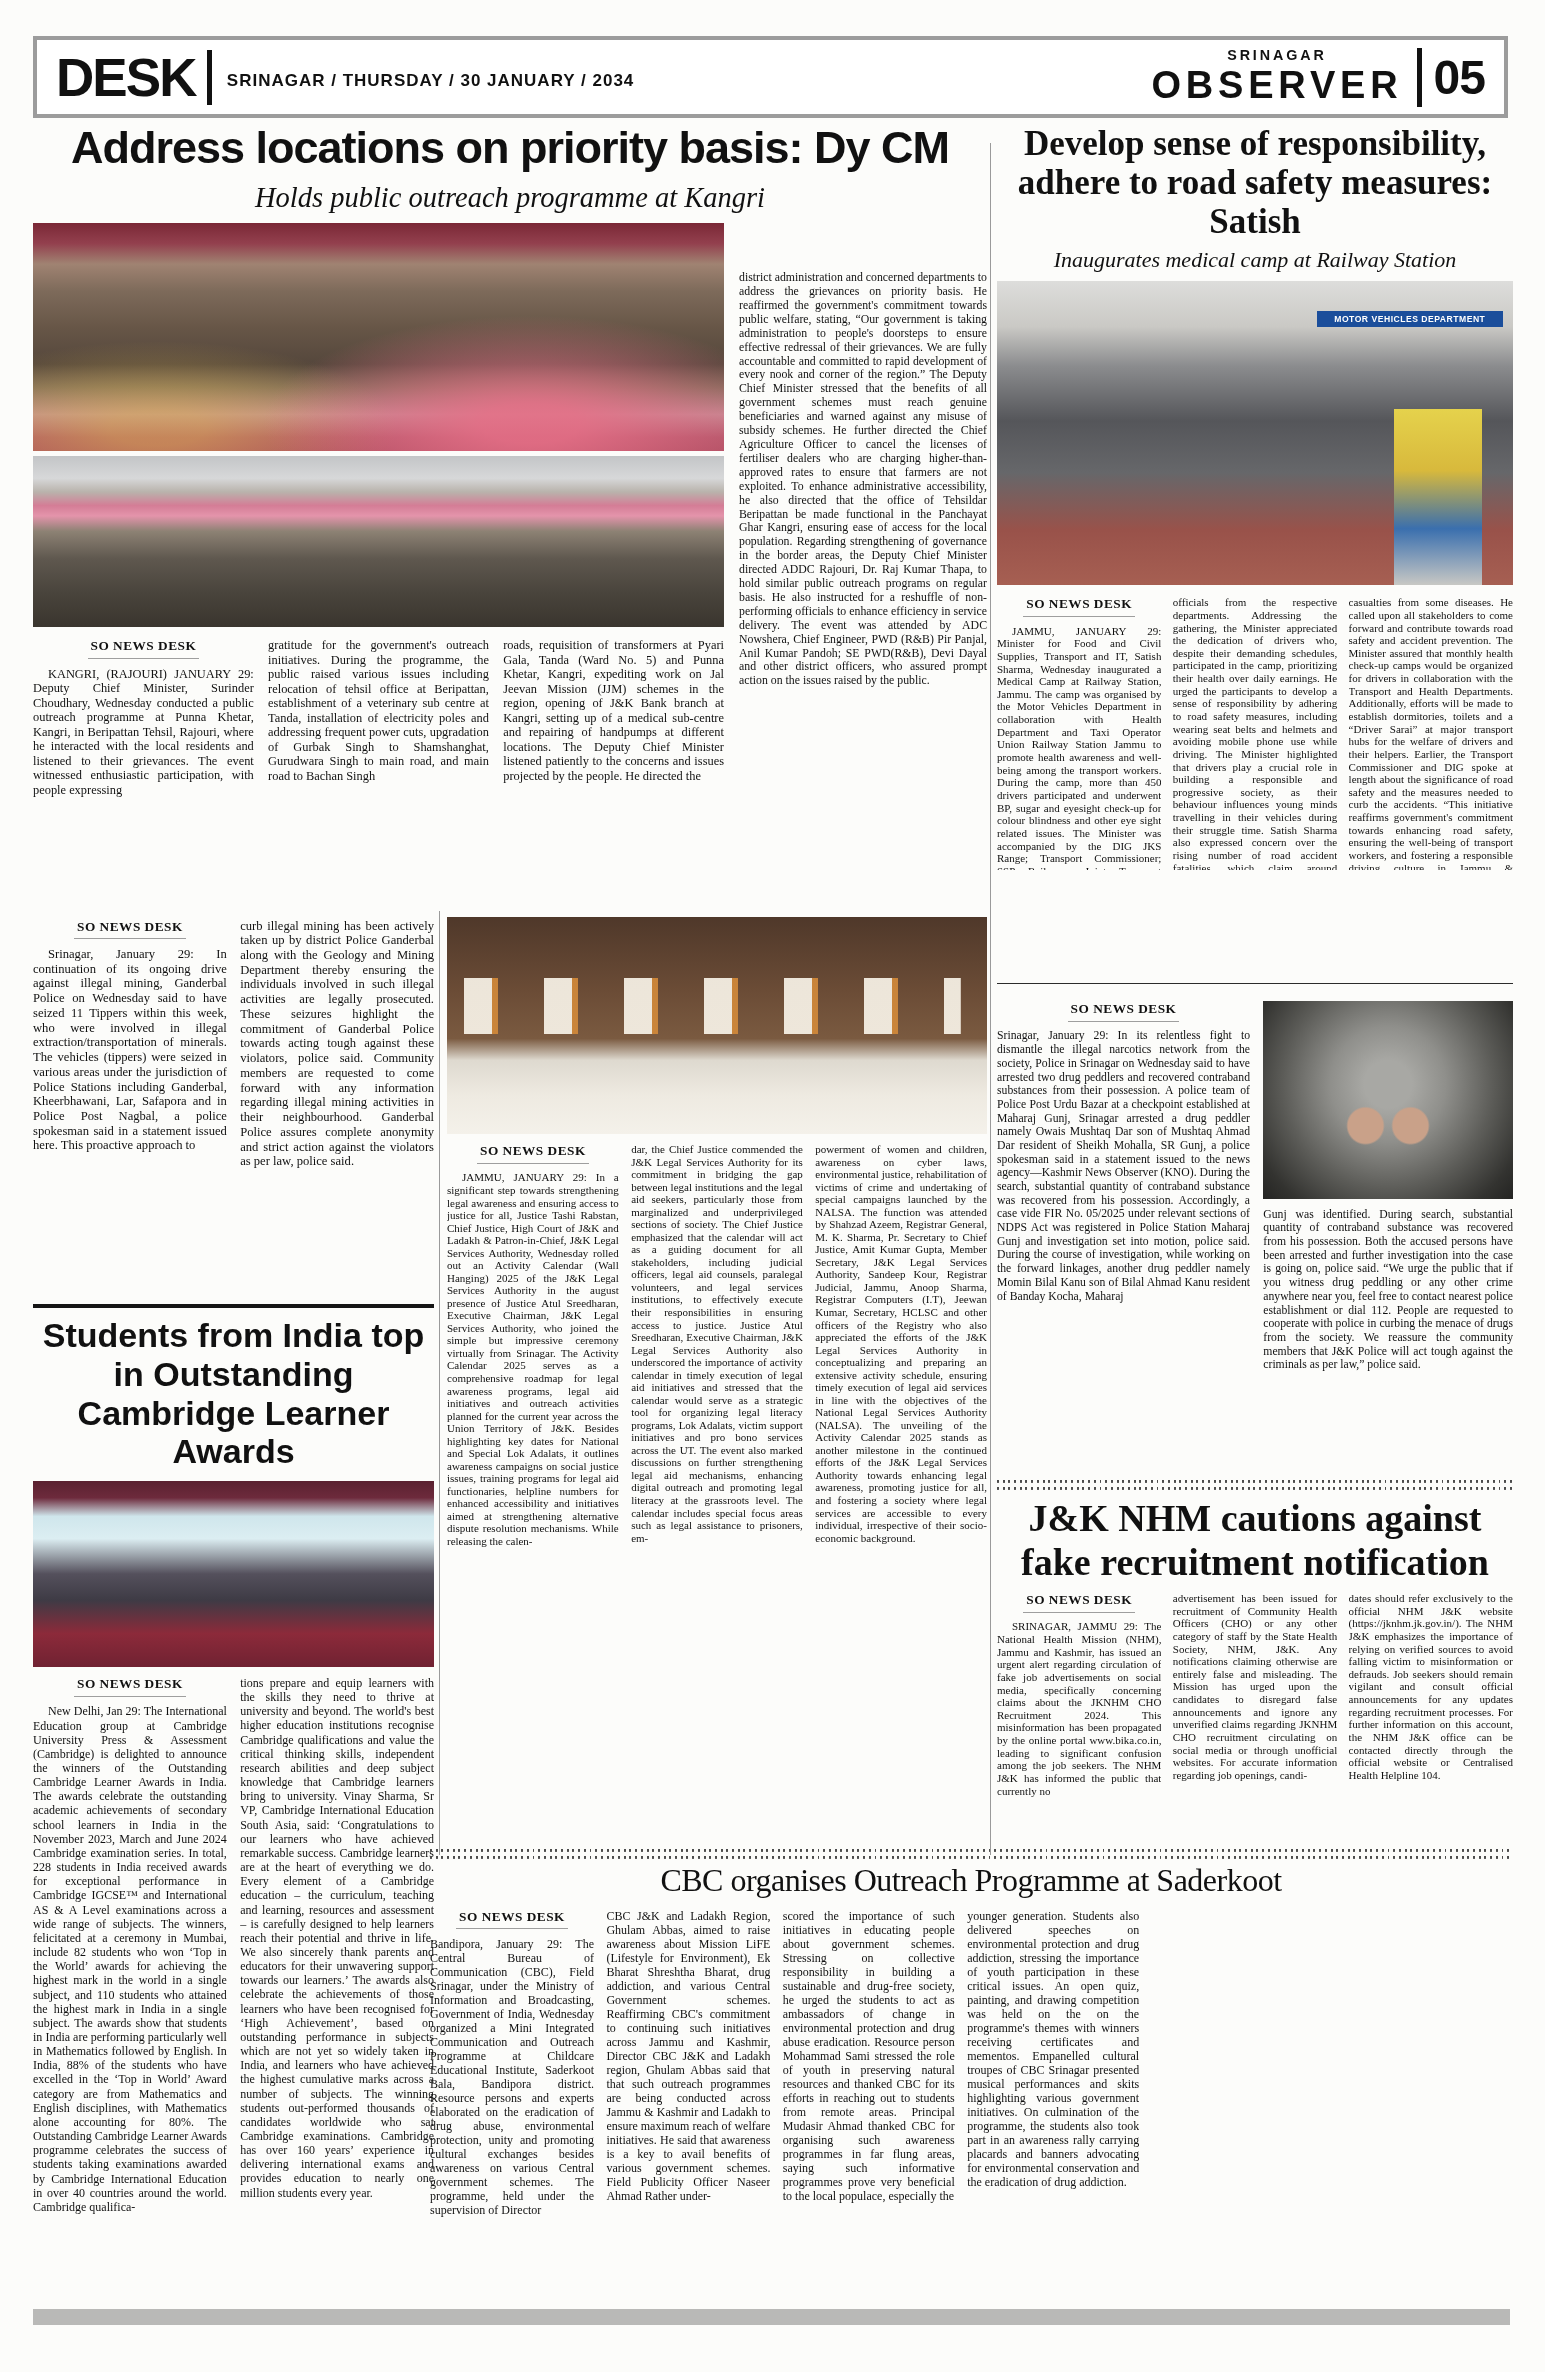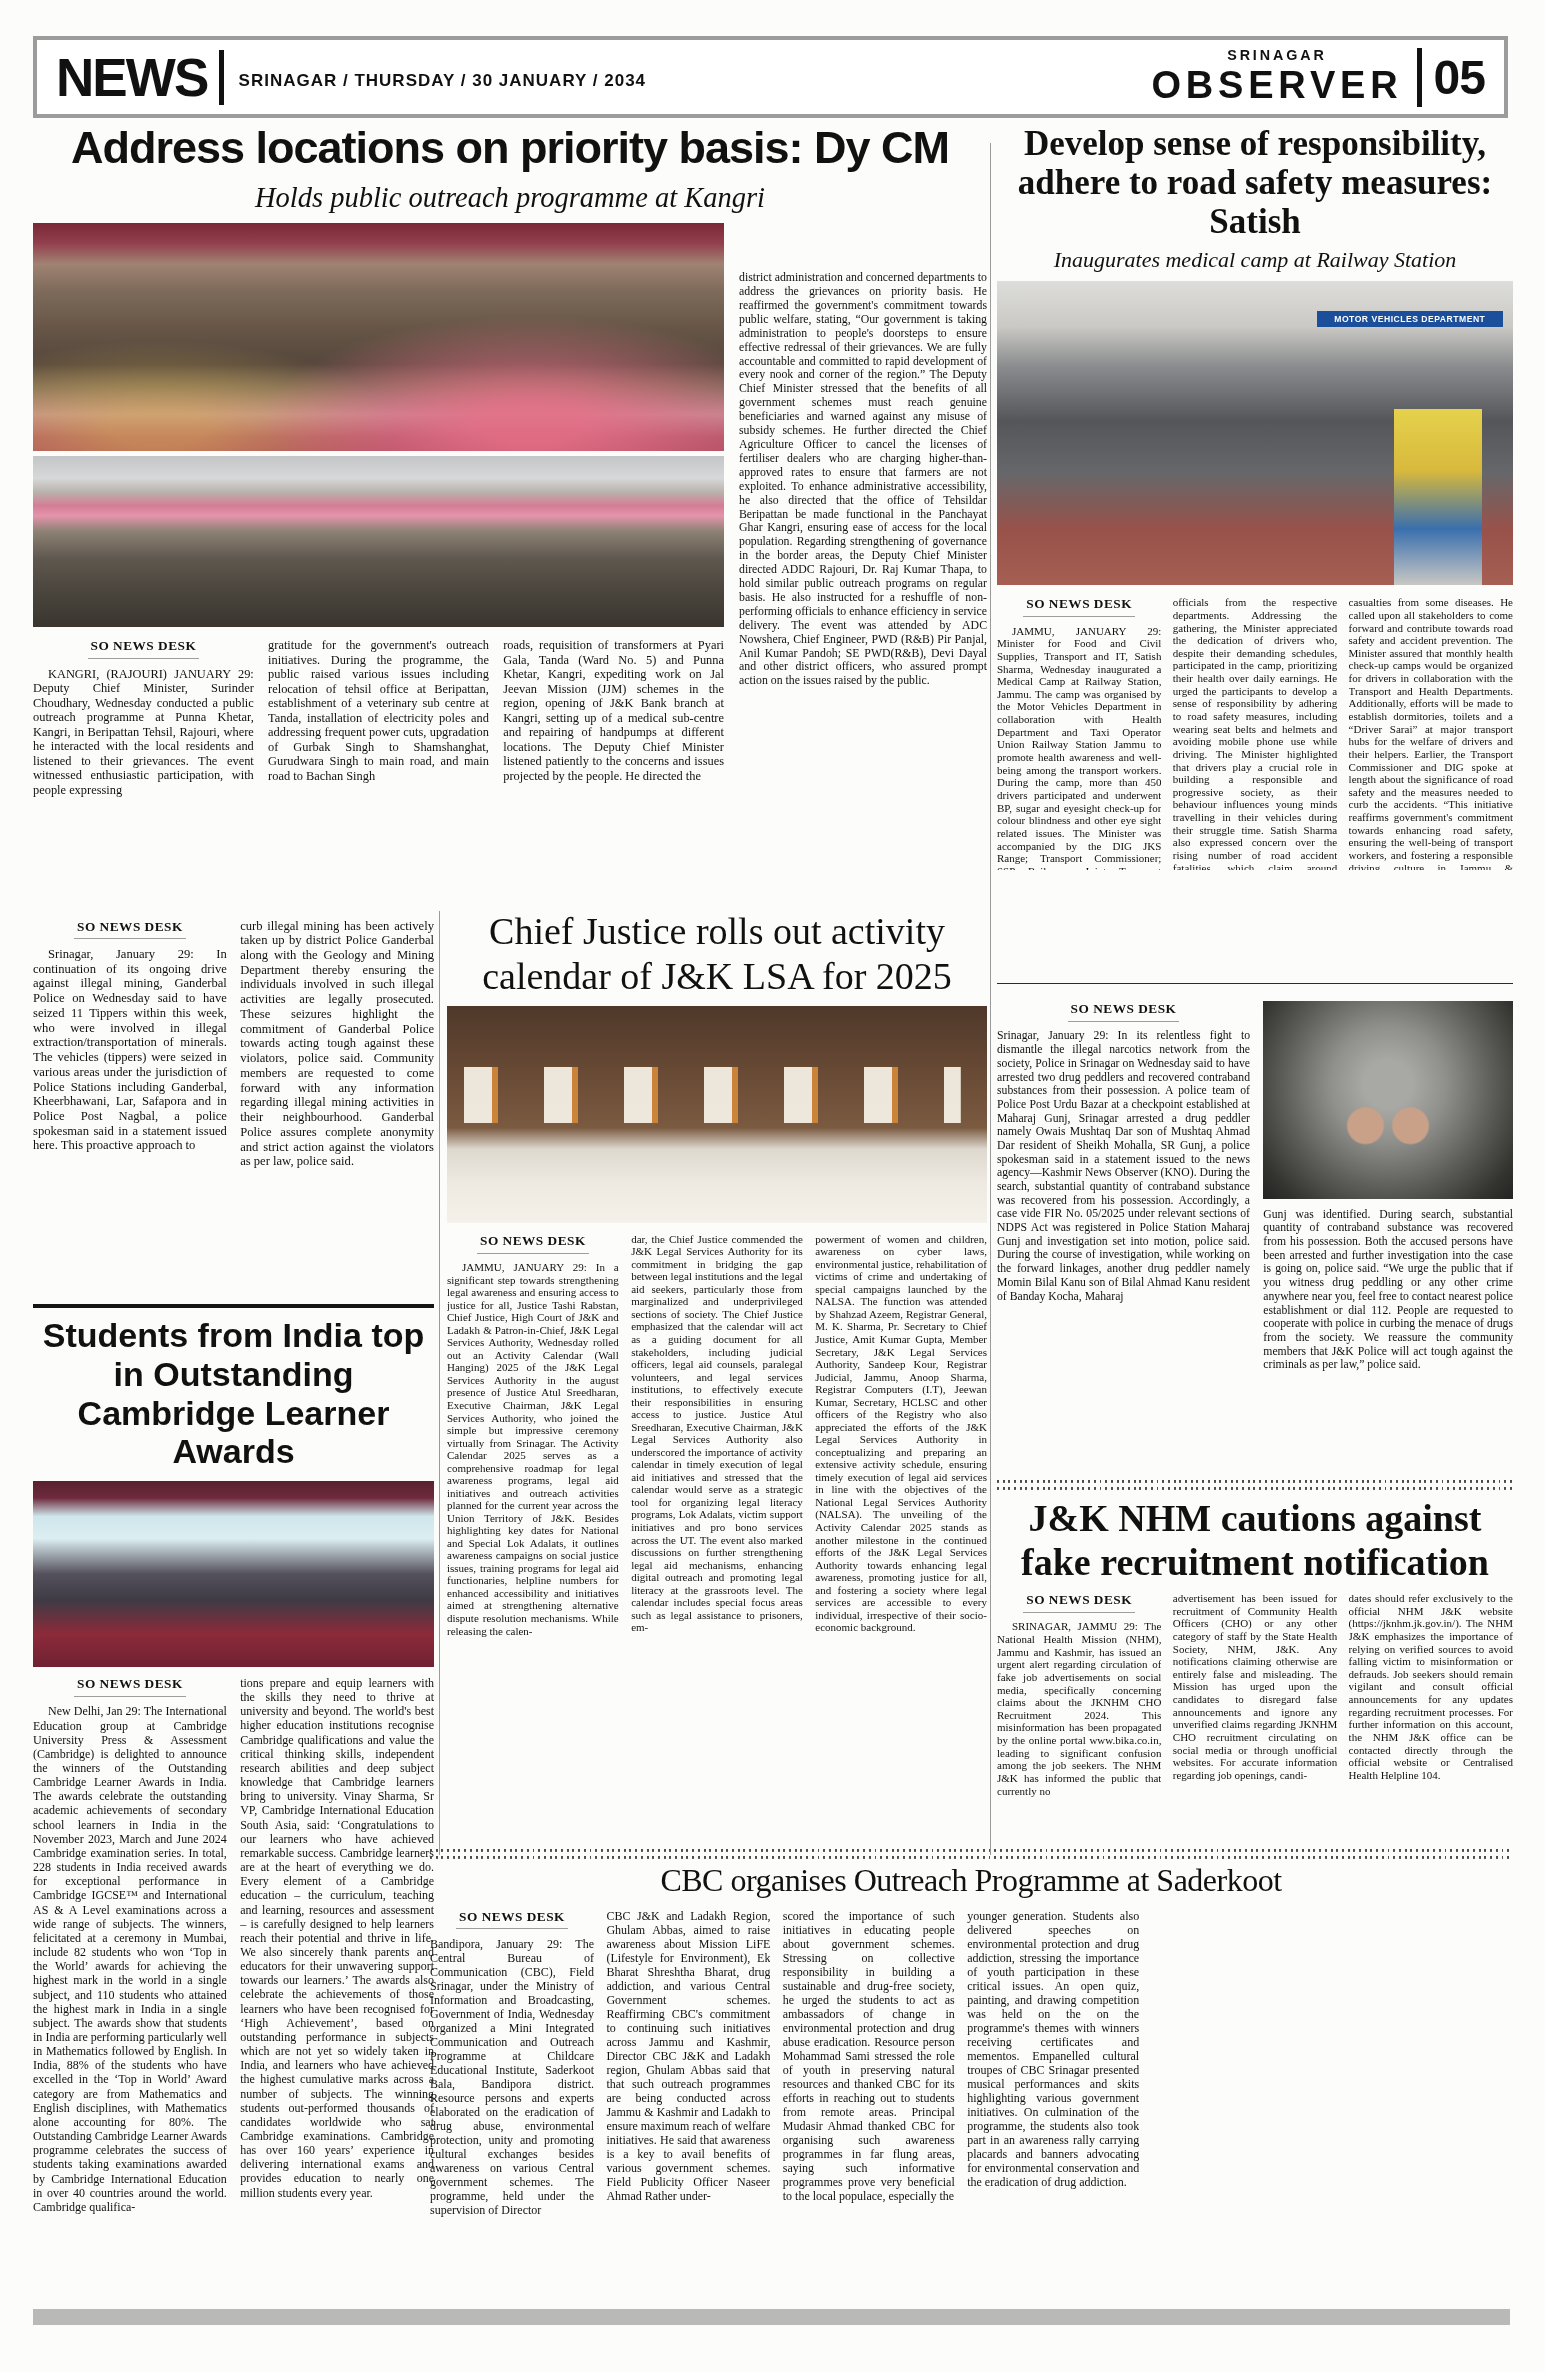--- a/index.html
+++ b/index.html
@@ -146,21 +146,21 @@
   .art-cbc .phB{height:154px;margin-top:8.6px;}
   .art-cbc .phrow{display:flex;gap:8.6px;margin-top:8.6px;}
   .art-cbc .phrow .ph{height:122px;flex:1;}
 </style>
 </head>
 <body>
 
 <div class="page">
 
   <header class="abs masthead">
-    <div class="mh-news">NEWS</div>
+    <div class="mh-news">DESK</div>
     <div class="mh-bar"></div>
     <div class="mh-date">SRINAGAR / THURSDAY / 30 JANUARY / 2034</div>
     <div class="mh-right">
       <div class="mh-paper">
         <div class="mh-paper-city">SRINAGAR</div>
         <div class="mh-paper-name">OBSERVER</div>
       </div>
       <div class="mh-pagebar"></div>
       <div class="mh-pageno">05</div>
     </div>
@@ -222,21 +222,20 @@
         <div class="byline"><span>SO NEWS DESK</span></div>
         <p>Srinagar, January 29: In continuation of its ongoing drive against illegal mining, Ganderbal Police on Wednesday said to have seized 11 Tippers within this week, who were involved in illegal extraction/transportation of minerals. The vehicles (tippers) were seized in various areas under the jurisdiction of Police Stations including Ganderbal, Kheerbhawani, Lar, Safapora and in Police Post Nagbal, a police spokesman said in a statement issued here. This proactive approach to</p>
       </div>
       <div class="col">
           <p class="cont">curb illegal mining has been actively taken up by district Police Ganderbal along with the Geology and Mining Department thereby ensuring the individuals involved in such illegal activities are legally prosecuted. These seizures highlight the commitment of Ganderbal Police towards acting tough against these violators, police said. Community members are requested to come forward with any information regarding illegal mining activities in their neighbourhood. Ganderbal Police assures complete anonymity and strict action against the violators as per law, police said.</p>
         </div>
     </div>
   </article>
 
   <article class="abs art-lsa">
-    <h2 class="h-serif">Chief Justice rolls out activity calendar of J&amp;K LSA for 2025</h2>
     <div class="ph ph-lsa"></div>
     <div class="cols">
       <div class="col">
         <div class="byline"><span>SO NEWS DESK</span></div>
         <p>JAMMU, JANUARY 29: In a significant step towards strengthening legal awareness and ensuring access to justice for all, Justice Tashi Rabstan, Chief Justice, High Court of J&amp;K and Ladakh &amp; Patron-in-Chief, J&amp;K Legal Services Authority, Wednesday rolled out an Activity Calendar (Wall Hanging) 2025 of the J&amp;K Legal Services Authority in the august presence of Justice Atul Sreedharan, Executive Chairman, J&amp;K Legal Services Authority, who joined the simple but impressive ceremony virtually from Srinagar. The Activity Calendar 2025 serves as a comprehensive roadmap for legal awareness programs, legal aid initiatives and outreach activities planned for the current year across the Union Territory of J&amp;K. Besides highlighting key dates for National and Special Lok Adalats, it outlines awareness campaigns on social justice issues, training programs for legal aid functionaries, helpline numbers for enhanced accessibility and initiatives aimed at strengthening alternative dispute resolution mechanisms. While releasing the calen-</p>
       </div>
       <div class="col">
           <p class="cont">dar, the Chief Justice commended the J&amp;K Legal Services Authority for its commitment in bridging the gap between legal institutions and the legal aid seekers, particularly those from marginalized and underprivileged sections of society. The Chief Justice emphasized that the calendar will act as a guiding document for all stakeholders, including judicial officers, legal aid counsels, paralegal volunteers, and legal services institutions, to effectively execute their responsibilities in ensuring access to justice. Justice Atul Sreedharan, Executive Chairman, J&amp;K Legal Services Authority also underscored the importance of activity calendar in timely execution of legal aid initiatives and stressed that the calendar would serve as a strategic tool for organizing legal literacy programs, Lok Adalats, victim support initiatives and pro bono services across the UT. The event also marked discussions on further strengthening legal aid mechanisms, enhancing digital outreach and promoting legal literacy at the grassroots level. The calendar includes special focus areas such as legal assistance to prisoners, em-</p>
         </div>
       <div class="col">

